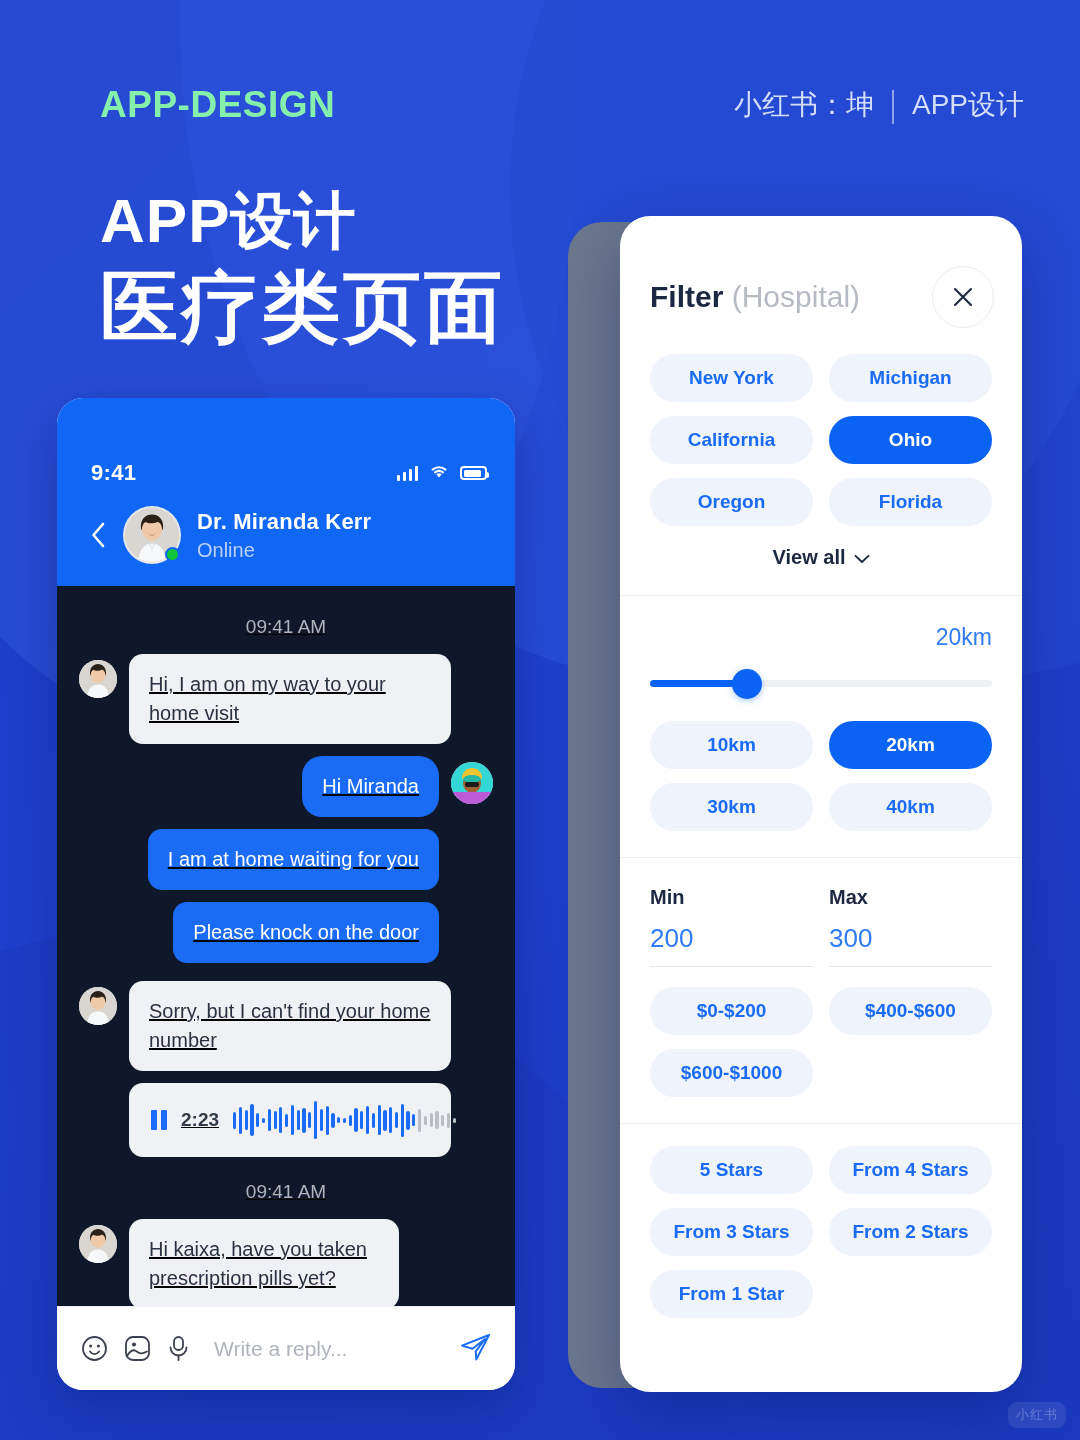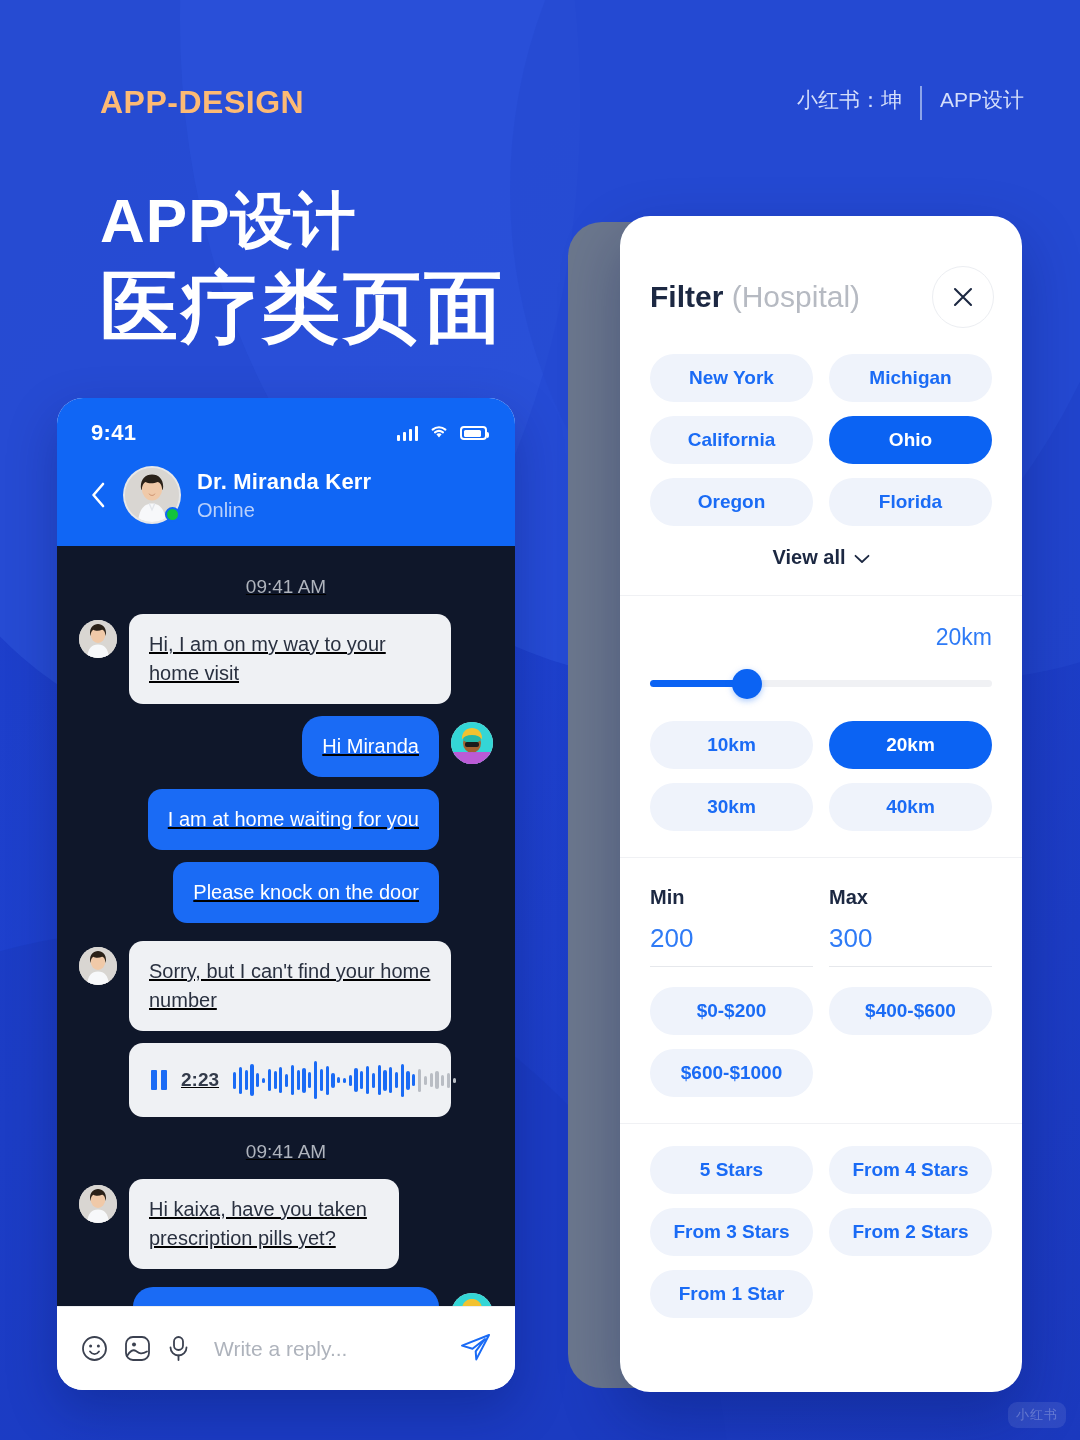--- a/index.html
+++ b/index.html
@@ -51,27 +51,27 @@
   }
 
   
   .top-bar {
     position:absolute; z-index:5;
     top:84px; left:0; right:0;
     display:flex; align-items:center;
     padding:0 56px 0 100px;
   }
   .app-design {
-    font-size:32px; letter-spacing:.5px;
-    color:#fdba74; font-weight:700;
+    font-size:37px; letter-spacing:.5px;
+    color:#86efac; font-weight:700;
   }
   .credit {
     margin-left:auto;
-    display:flex; align-items:flex-start; gap:18px;
-    color:#D4DEFA; font-size:21px; font-weight:400;
+    display:flex; align-items:flex-end; gap:18px;
+    color:#D4DEFA; font-size:28px; font-weight:400;
   }
   .credit .divider-v {
     width:2px; height:34px; background:#9FB4EE; opacity:.85;
   }
 
   
   .headline { position:absolute; z-index:5; top:188px; left:100px; }
   .headline .l1 {
     font-size:62px; font-weight:700; color:#ffffff; line-height:1.05;
     letter-spacing:1px;
@@ -95,20 +95,21 @@
   }
   .chat-header {
     background:#1066F5;
     padding:18px 20px 22px 20px;
     flex:0 0 auto;
   }
   .status-bar {
     display:flex; align-items:center;
     height:34px;
     padding:0 8px 0 14px;
+    margin-top:40px;
   }
   .status-time { color:#fff; font-size:22px; font-weight:700; letter-spacing:.3px; }
   .status-icons { margin-left:auto; display:flex; align-items:center; gap:10px; }
   .sig { display:flex; align-items:flex-end; gap:2.5px; height:15px; }
   .sig i { display:block; width:3.5px; background:#fff; border-radius:1px; }
   .sig i:nth-child(1){height:6px}.sig i:nth-child(2){height:9px}
   .sig i:nth-child(3){height:12px}.sig i:nth-child(4){height:15px}
   .batt {
     width:27px;height:14px;border:2px solid #fff;border-radius:4px;
     position:relative; padding:1.5px;

